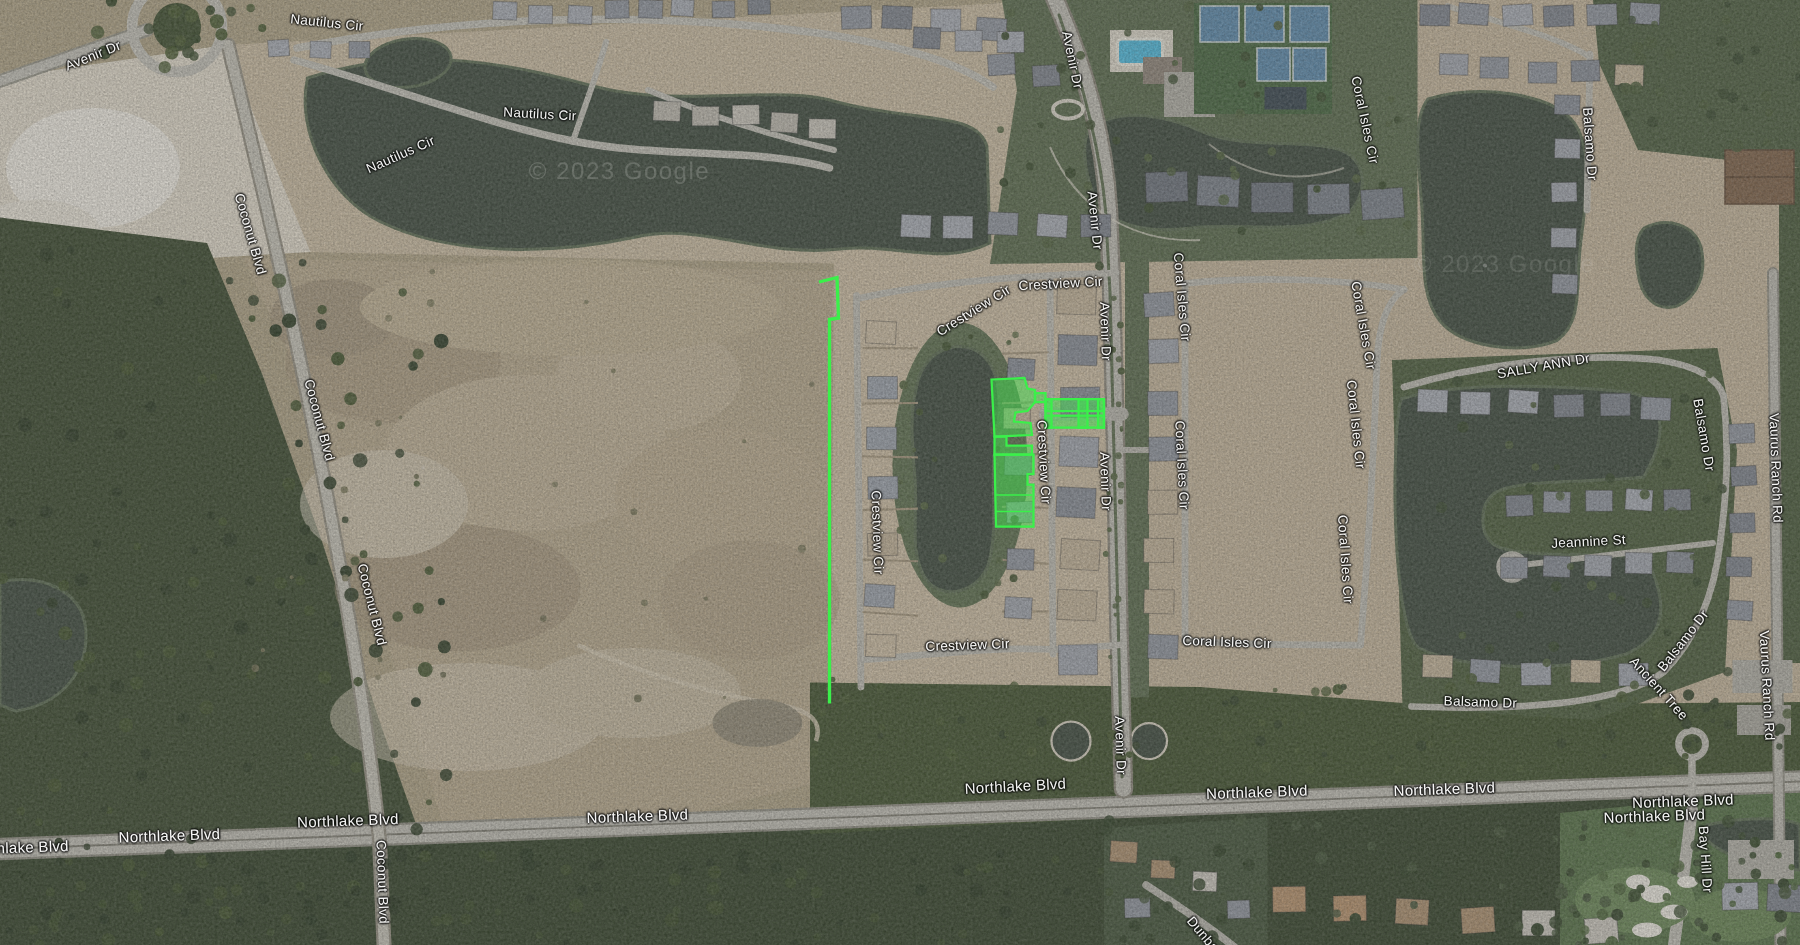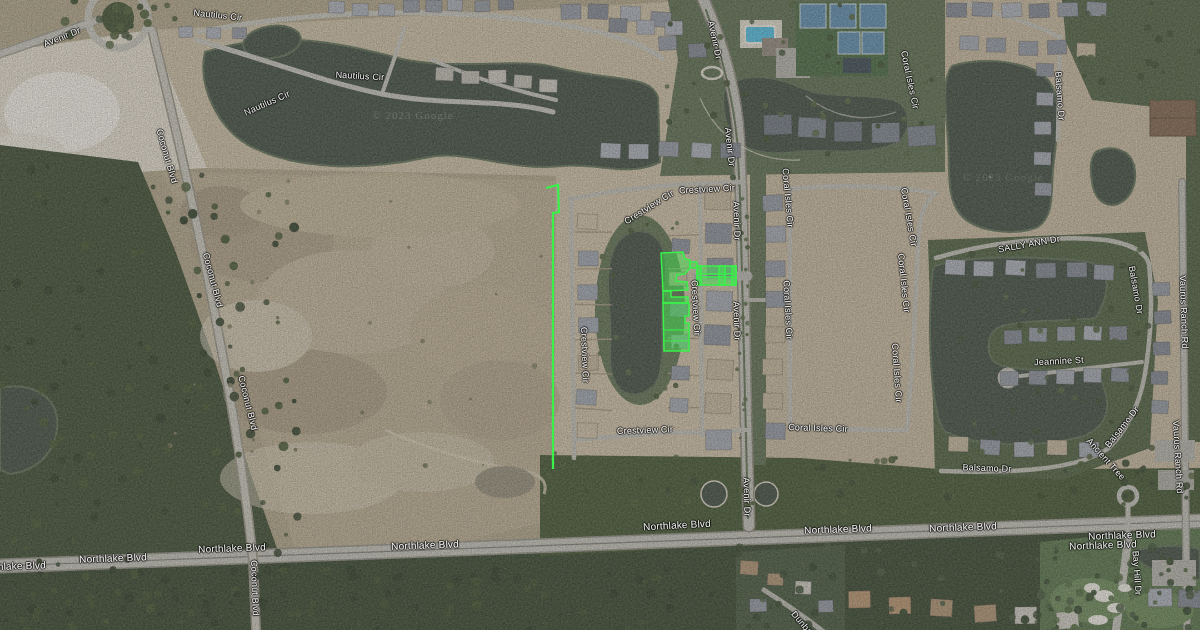--- a/index.html
+++ b/index.html
@@ -6,21 +6,21 @@
   html,body{margin:0;padding:0;background:#222;}
   #stage{position:relative;width:1200px;height:630px;overflow:hidden;background:#aca083;
          font-family:"Liberation Sans",sans-serif;}
   #terrain{position:absolute;left:0;top:0;}
   #labels,#marks{position:absolute;left:0;top:0;width:100%;height:100%;pointer-events:none;}
   .rl{position:absolute;white-space:nowrap;color:#fff;font-size:9px;letter-spacing:.2px;
       text-shadow:-1px 0 1px rgba(0,0,0,.85),1px 0 1px rgba(0,0,0,.85),
                   0 -1px 1px rgba(0,0,0,.85),0 1px 1px rgba(0,0,0,.85);
       opacity:.93;}
   .rl.major{font-size:10px;}
-  .wm{position:absolute;white-space:nowrap;color:#e4e4e0;font-size:11px;letter-spacing:1px;font-family:Liberation Serif, serif;}
+  .wm{position:absolute;white-space:nowrap;color:#e4e4e0;font-size:16px;letter-spacing:1px;}
 </style>
 </head>
 <body>
 
 <div id="stage">
 <svg id="terrain" width="1200" height="630" viewBox="0 0 1200 630">
   <defs>
     <filter id="grDark" x="0" y="0" width="100%" height="100%">
       <feTurbulence type="fractalNoise" baseFrequency="0.8" numOctaves="2" seed="3" stitchTiles="stitch"></feTurbulence>
       <feColorMatrix values="0 0 0 0 0  0 0 0 0 0  0 0 0 0 0  0.4 0.4 0.4 0 0"></feColorMatrix>

